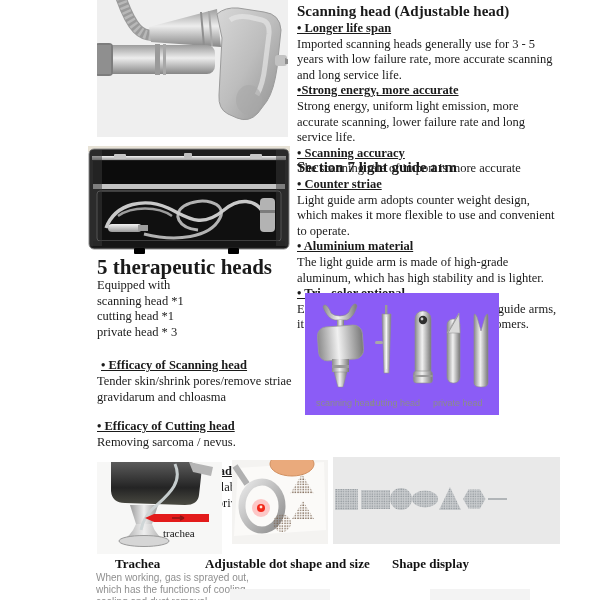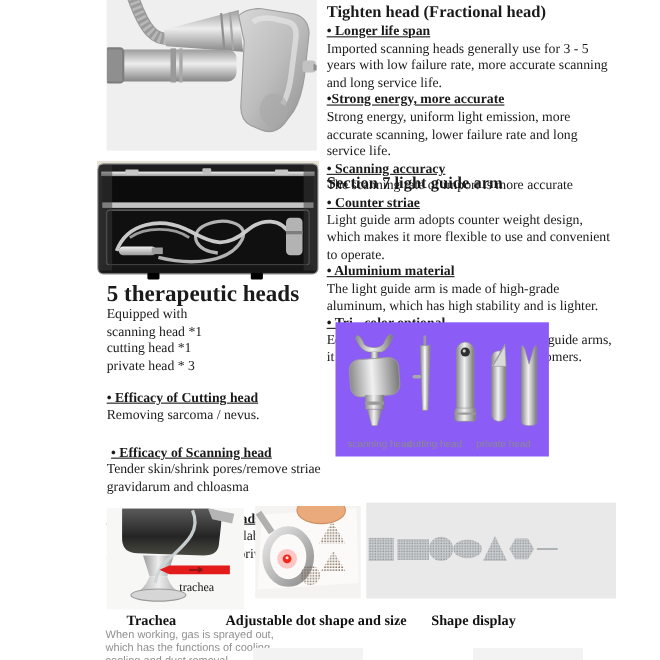--- a/index.html
+++ b/index.html
@@ -53,21 +53,21 @@
     <path d="M120,14 Q128,7 141,8 L167,12 Q183,14 184,30 L180,68 Q177,90 170,101 L161,113 Q152,123 140,118 L131,114 Q121,109 122,95 L125,38 Z" fill="url(#silBody)" stroke="#9b9b9b" stroke-width="1"></path>
     <path d="M133,20 Q140,15 152,17 L165,20 Q173,22 172,34 L168,66 Q166,84 160,95" fill="none" stroke="#e6e6e6" stroke-width="5" opacity="0.7"></path>
     <ellipse cx="152" cy="100" rx="13" ry="15" fill="#a9a9a9" opacity="0.6"></ellipse>
 
     <rect x="178" y="55" width="12" height="11" rx="3" fill="#c2c2c2"></rect>
     <polygon points="188,58 193,60 193,64 188,64" fill="#8e8e8e"></polygon>
   </svg>
 </div>
 
 <div class="txtcol" style="left:297px;top:2px;width:260px">
-  <div class="sec-title">Tighten head (Fractional head)</div>
+  <div class="sec-title">Scanning head (Adjustable head)</div>
   <div>
     <div class="item-heading">• Longer life span</div>
     <div>Imported scanning heads generally use for 3 - 5 years with low failure rate, more accurate scanning and long service life.</div>
   </div>
   <div>
     <div class="item-heading">•Strong energy, more accurate</div>
     <div>Strong energy, uniform light emission, more accurate scanning, lower failure rate and long service life.</div>
   </div>
   <div>
     <div class="item-heading">• Scanning accuracy</div>
@@ -111,27 +111,27 @@
 </div>
 
 <div class="txtcol" style="left:97px;top:256px;width:248px">
   <div class="big-title">5 therapeutic heads</div>
   <div class="equipped">
     <div>Equipped with</div>
     <div>scanning head *1</div>
     <div>cutting head *1</div>
     <div>private head * 3</div>
   </div>
+  <div class="efficacy" style="margin-top:18px">
+    <div class="item-heading" style="padding-left:4px">• Efficacy of Scanning head</div>
+    <div style="width:238px">Tender skin/shrink pores/remove striae gravidarum and chloasma</div>
+  </div>
   <div class="efficacy">
     <div class="item-heading">• Efficacy of Cutting head</div>
     <div style="width:238px">Removing sarcoma / nevus.</div>
-  </div>
-  <div class="efficacy" style="margin-top:18px">
-    <div class="item-heading" style="padding-left:4px">• Efficacy of Scanning head</div>
-    <div style="width:238px">Tender skin/shrink pores/remove striae gravidarum and chloasma</div>
   </div>
   <div class="efficacy">
     <div class="item-heading">• Efficacy of private heads</div>
     <div style="width:246px">Tighten vagina wall and labia/ tender vulva /Remove pigment from private areas andother gynaecology treatment</div>
   </div>
 </div>
 
 <div class="txtcol" style="left:297px;top:158px;width:260px">
   <div class="sec-title">Section 7 light guide arm</div>
   <div>

